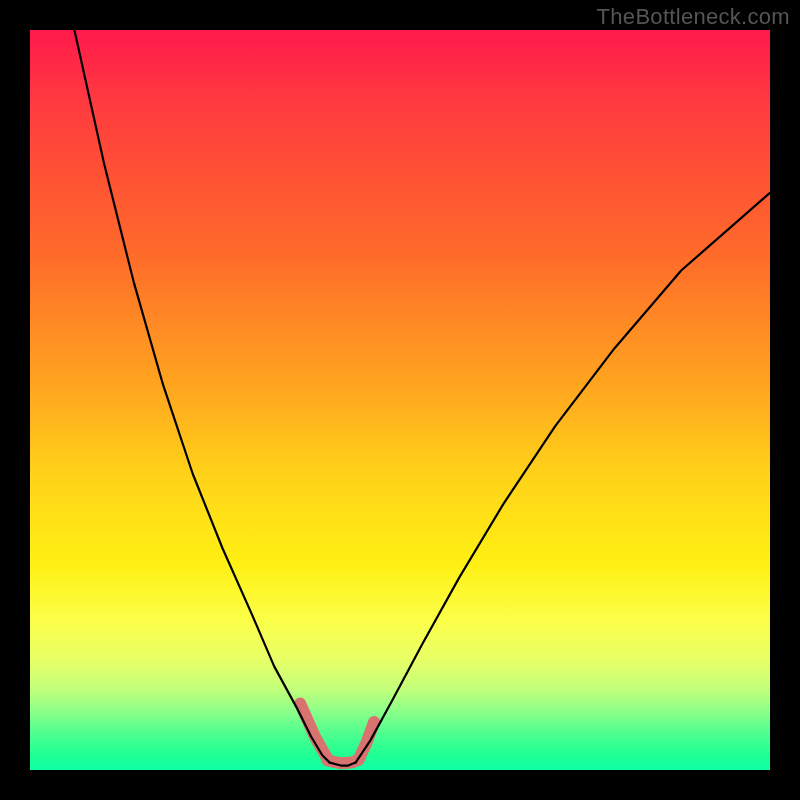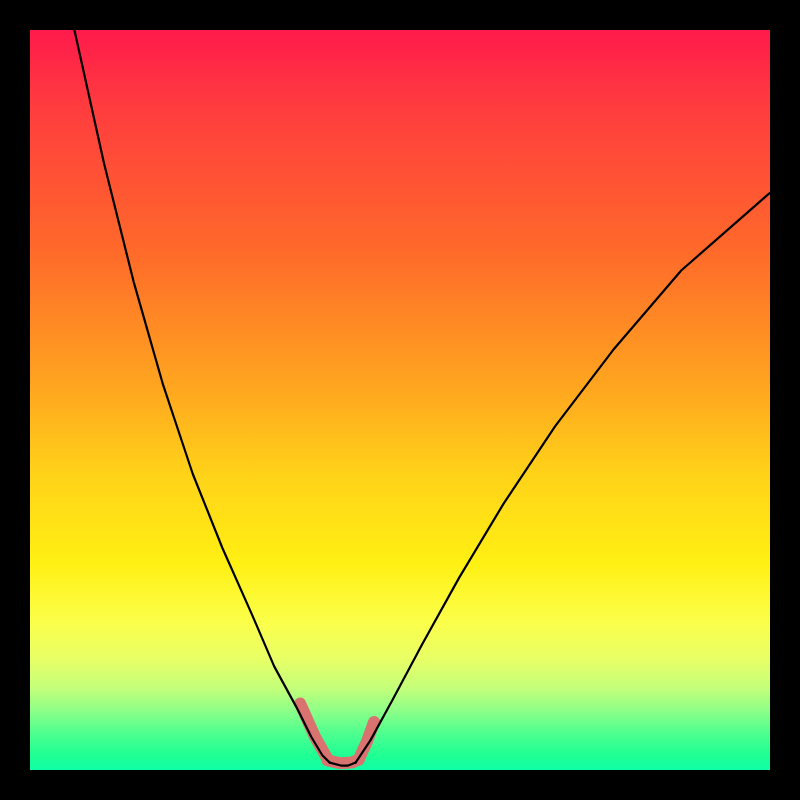--- a/index.html
+++ b/index.html
@@ -59,20 +59,21 @@
     top: 0;
     width: 740px;
     height: 740px;
   }
 </style>
 </head>
 <body>
 
 <div class="frame">
 
+  <div class="watermark">TheBottleneck.com</div>
 
   <div class="plot">
     <svg class="curves" viewBox="0 0 740 740" preserveAspectRatio="none">
       <g id="highlight-g" stroke-linecap="round" stroke-linejoin="round" fill="none" stroke="#d9736f" stroke-width="12">
           <path d="M270.10 673.40 L284.90 706.70 L297.48 728.90"></path>
           <path d="M297.48 730.38 L310.80 733.34 L321.90 732.60 L328.56 729.64"></path>
           <path d="M328.56 729.64 L337.44 710.40 L344.10 691.90"></path>
         </g>
       <g id="series-g" stroke="#000" stroke-width="2.2" fill="none" stroke-linecap="round" stroke-linejoin="round">
           <path d="M44.40 0.00 L74.00 133.20 L103.60 251.60 L133.20 355.20 L162.80 444.00 L192.40 518.00 L222.00 584.60 L244.20 636.40 L266.40 677.10 L281.20 706.70 L292.30 725.20 L299.70 732.60"></path>

